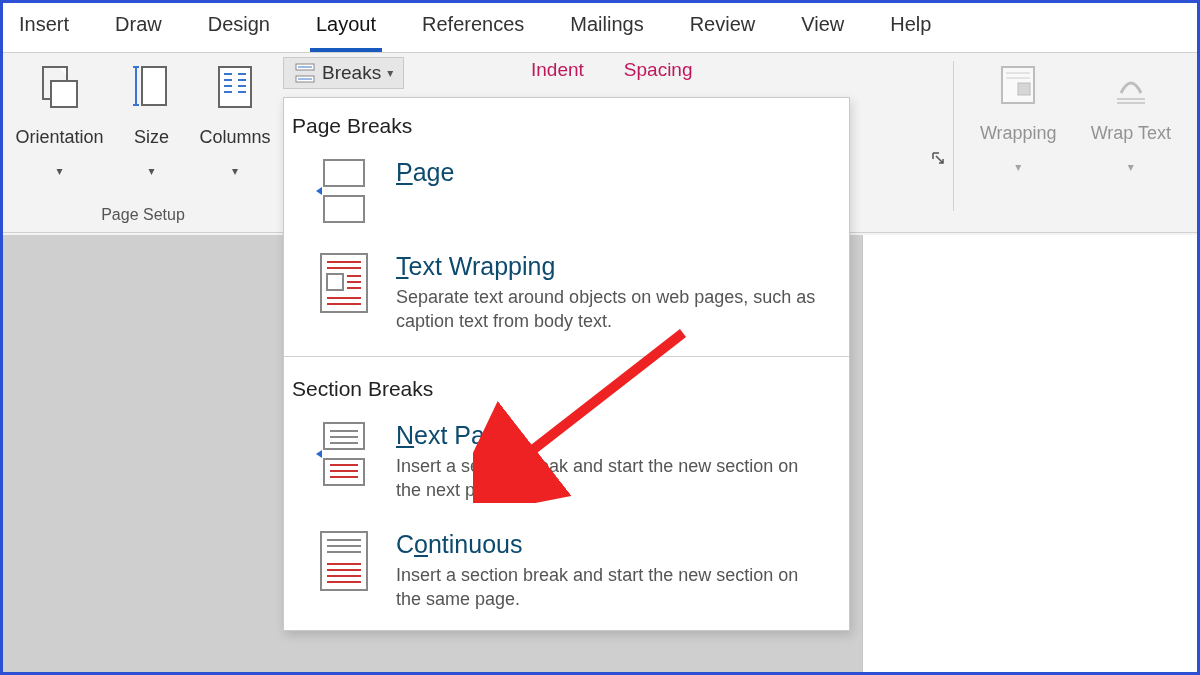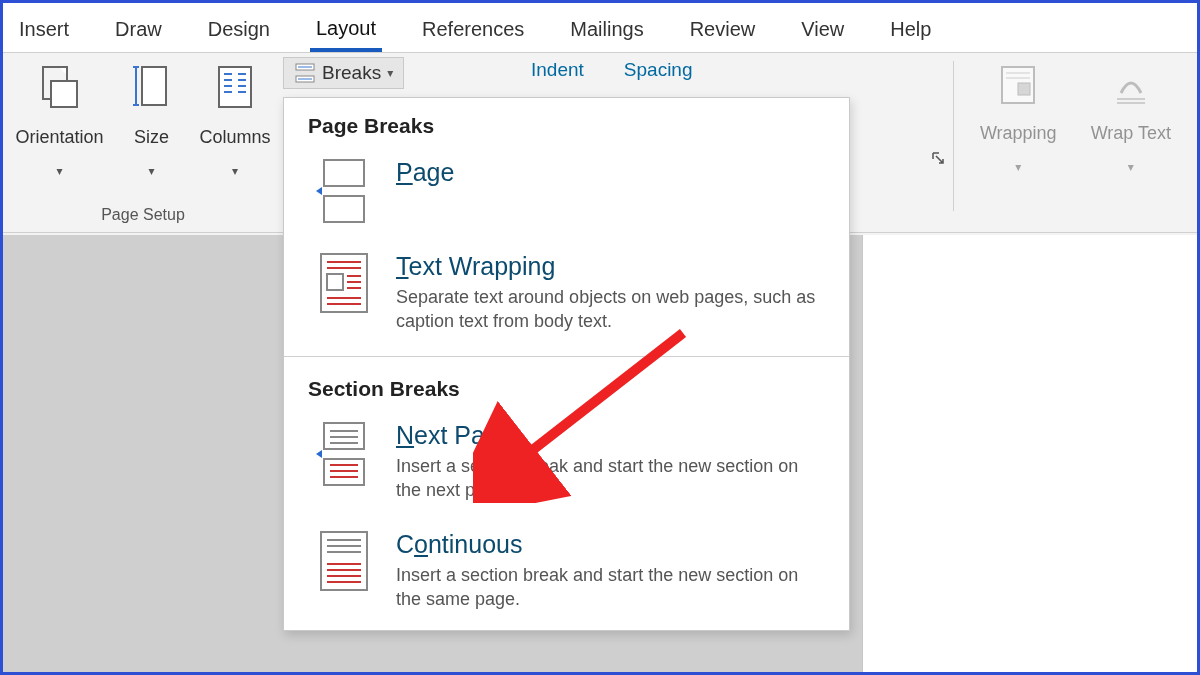--- a/index.html
+++ b/index.html
@@ -8,21 +8,20 @@
     font-family: "Segoe UI", Arial, sans-serif;
     background: #f3f3f3;
     width: 1200px;
     height: 675px;
     border: 3px solid #2d4fd3;
     position: relative;
     overflow: hidden;
   }
   .tabs {
     display: flex;
-    align-items: flex-end;
     height: 50px;
     background: #fff;
     border-bottom: 1px solid #d0d0d0;
     padding: 0 10px;
     gap: 34px;
     font-size: 20px;
     color: #333;
   }
   .tab {
     padding: 10px 6px 8px 6px;
@@ -97,23 +96,23 @@
     position: absolute;
     top: 40px;
     left: 0;
     width: 567px;
     background: #fff;
     border: 1px solid #c9c9c9;
     box-shadow: 2px 4px 10px rgba(0,0,0,0.15);
     z-index: 10;
   }
   .dd-section-title {
-    font-weight: bold;
+    font-weight: normal;
     font-size: 21px;
-    padding: 16px 22px 10px 24px;
+    padding: 16px 22px 10px 8px;
     color: #222;
   }
   .dd-item {
     display: flex;
     gap: 24px;
     padding: 10px 22px 18px 32px;
     cursor: pointer;
   }
   .dd-icon {
     width: 56px;
@@ -146,21 +145,21 @@
     flex: 1;
     display: flex;
     flex-direction: row;
     align-items: flex-start;
     padding: 6px 12px;
     gap: 40px;
     position: relative;
   }
   .para-col-label {
     font-size: 19px;
-    color: #0369a1;
+    color: #be185d;
     margin-bottom: 6px;
   }
   .spinner {
     display: inline-flex;
     align-items: stretch;
     border: 1px solid #b8b8b8;
     background: #fff;
     height: 30px;
     width: 122px;
     margin: 3px 0;

